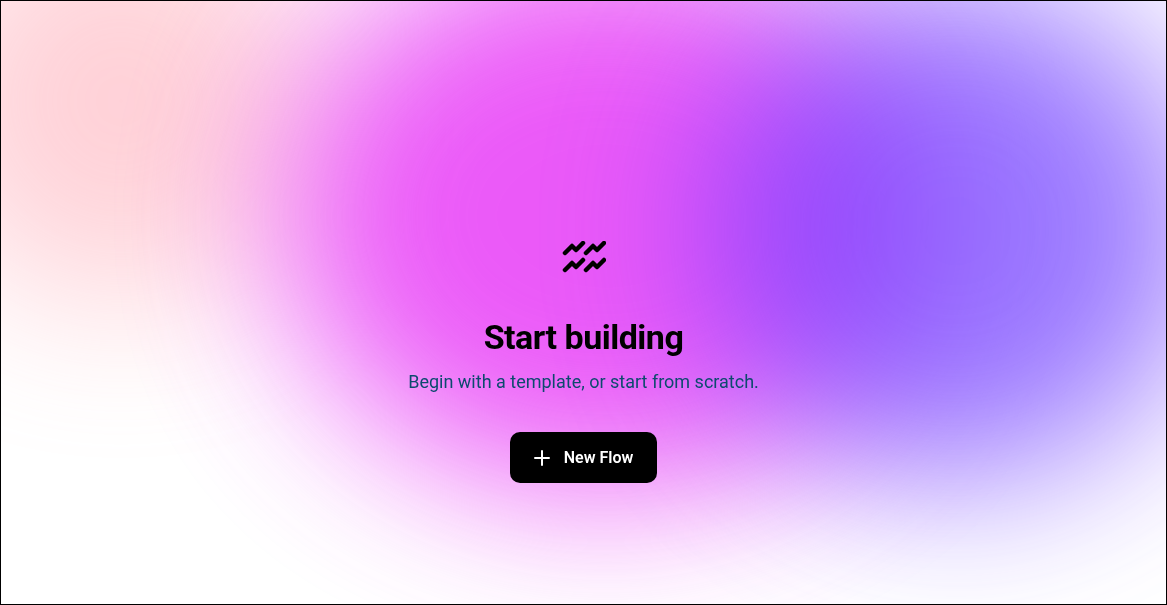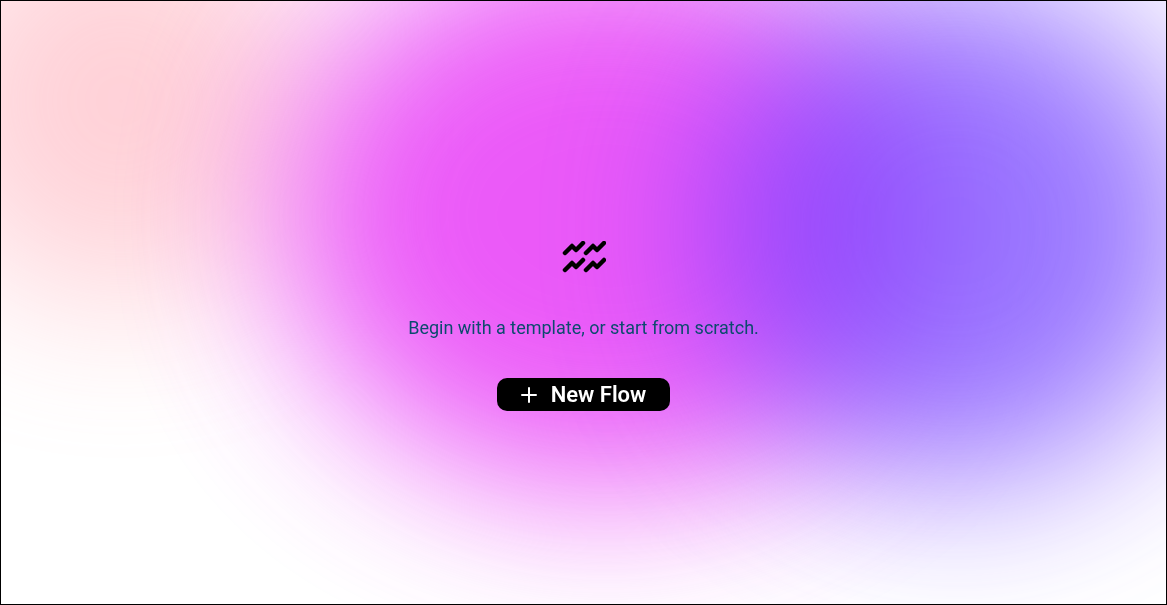--- a/index.html
+++ b/index.html
@@ -90,22 +90,22 @@
     }
 
     .new-flow-button {
       display: inline-flex;
       align-items: center;
       gap: 14px;
       background: #000;
       color: #fff;
       border: none;
       border-radius: 10px;
-      padding: 4px 24px;
-      font-size: 22px;
+      padding: 16px 24px;
+      font-size: 16px;
       font-weight: 600;
       cursor: pointer;
       font-family: inherit;
     }
 
     .plus-icon {
       display: inline-flex;
       align-items: center;
       justify-content: center;
     }
@@ -123,20 +123,21 @@
 
   <span class="logo-icon">
     <svg width="44" height="32" viewBox="0 0 44 32" fill="none">
       <path d="M3 12 L10 5 L14 9 L21 2" stroke="currentColor" stroke-width="4.5" stroke-linecap="round" stroke-linejoin="round"></path>
       <path d="M24 12 L31 5 L35 9 L42 2" stroke="currentColor" stroke-width="4.5" stroke-linecap="round" stroke-linejoin="round"></path>
       <path d="M3 29 L10 22 L14 26 L21 19" stroke="currentColor" stroke-width="4.5" stroke-linecap="round" stroke-linejoin="round"></path>
       <path d="M24 29 L31 22 L35 26 L42 19" stroke="currentColor" stroke-width="4.5" stroke-linecap="round" stroke-linejoin="round"></path>
     </svg>
   </span>
 
+  <h1 class="page-title">Start building</h1>
 
   <p class="page-subtitle">Begin with a template, or start from scratch.</p>
 
   <button class="new-flow-button">
     <span class="plus-icon">
       <svg width="16" height="16" viewBox="0 0 16 16" fill="none">
         <path d="M8 1 V15 M1 8 H15" stroke="currentColor" stroke-width="2" stroke-linecap="round"></path>
       </svg>
     </span>
     <span>New Flow</span>

